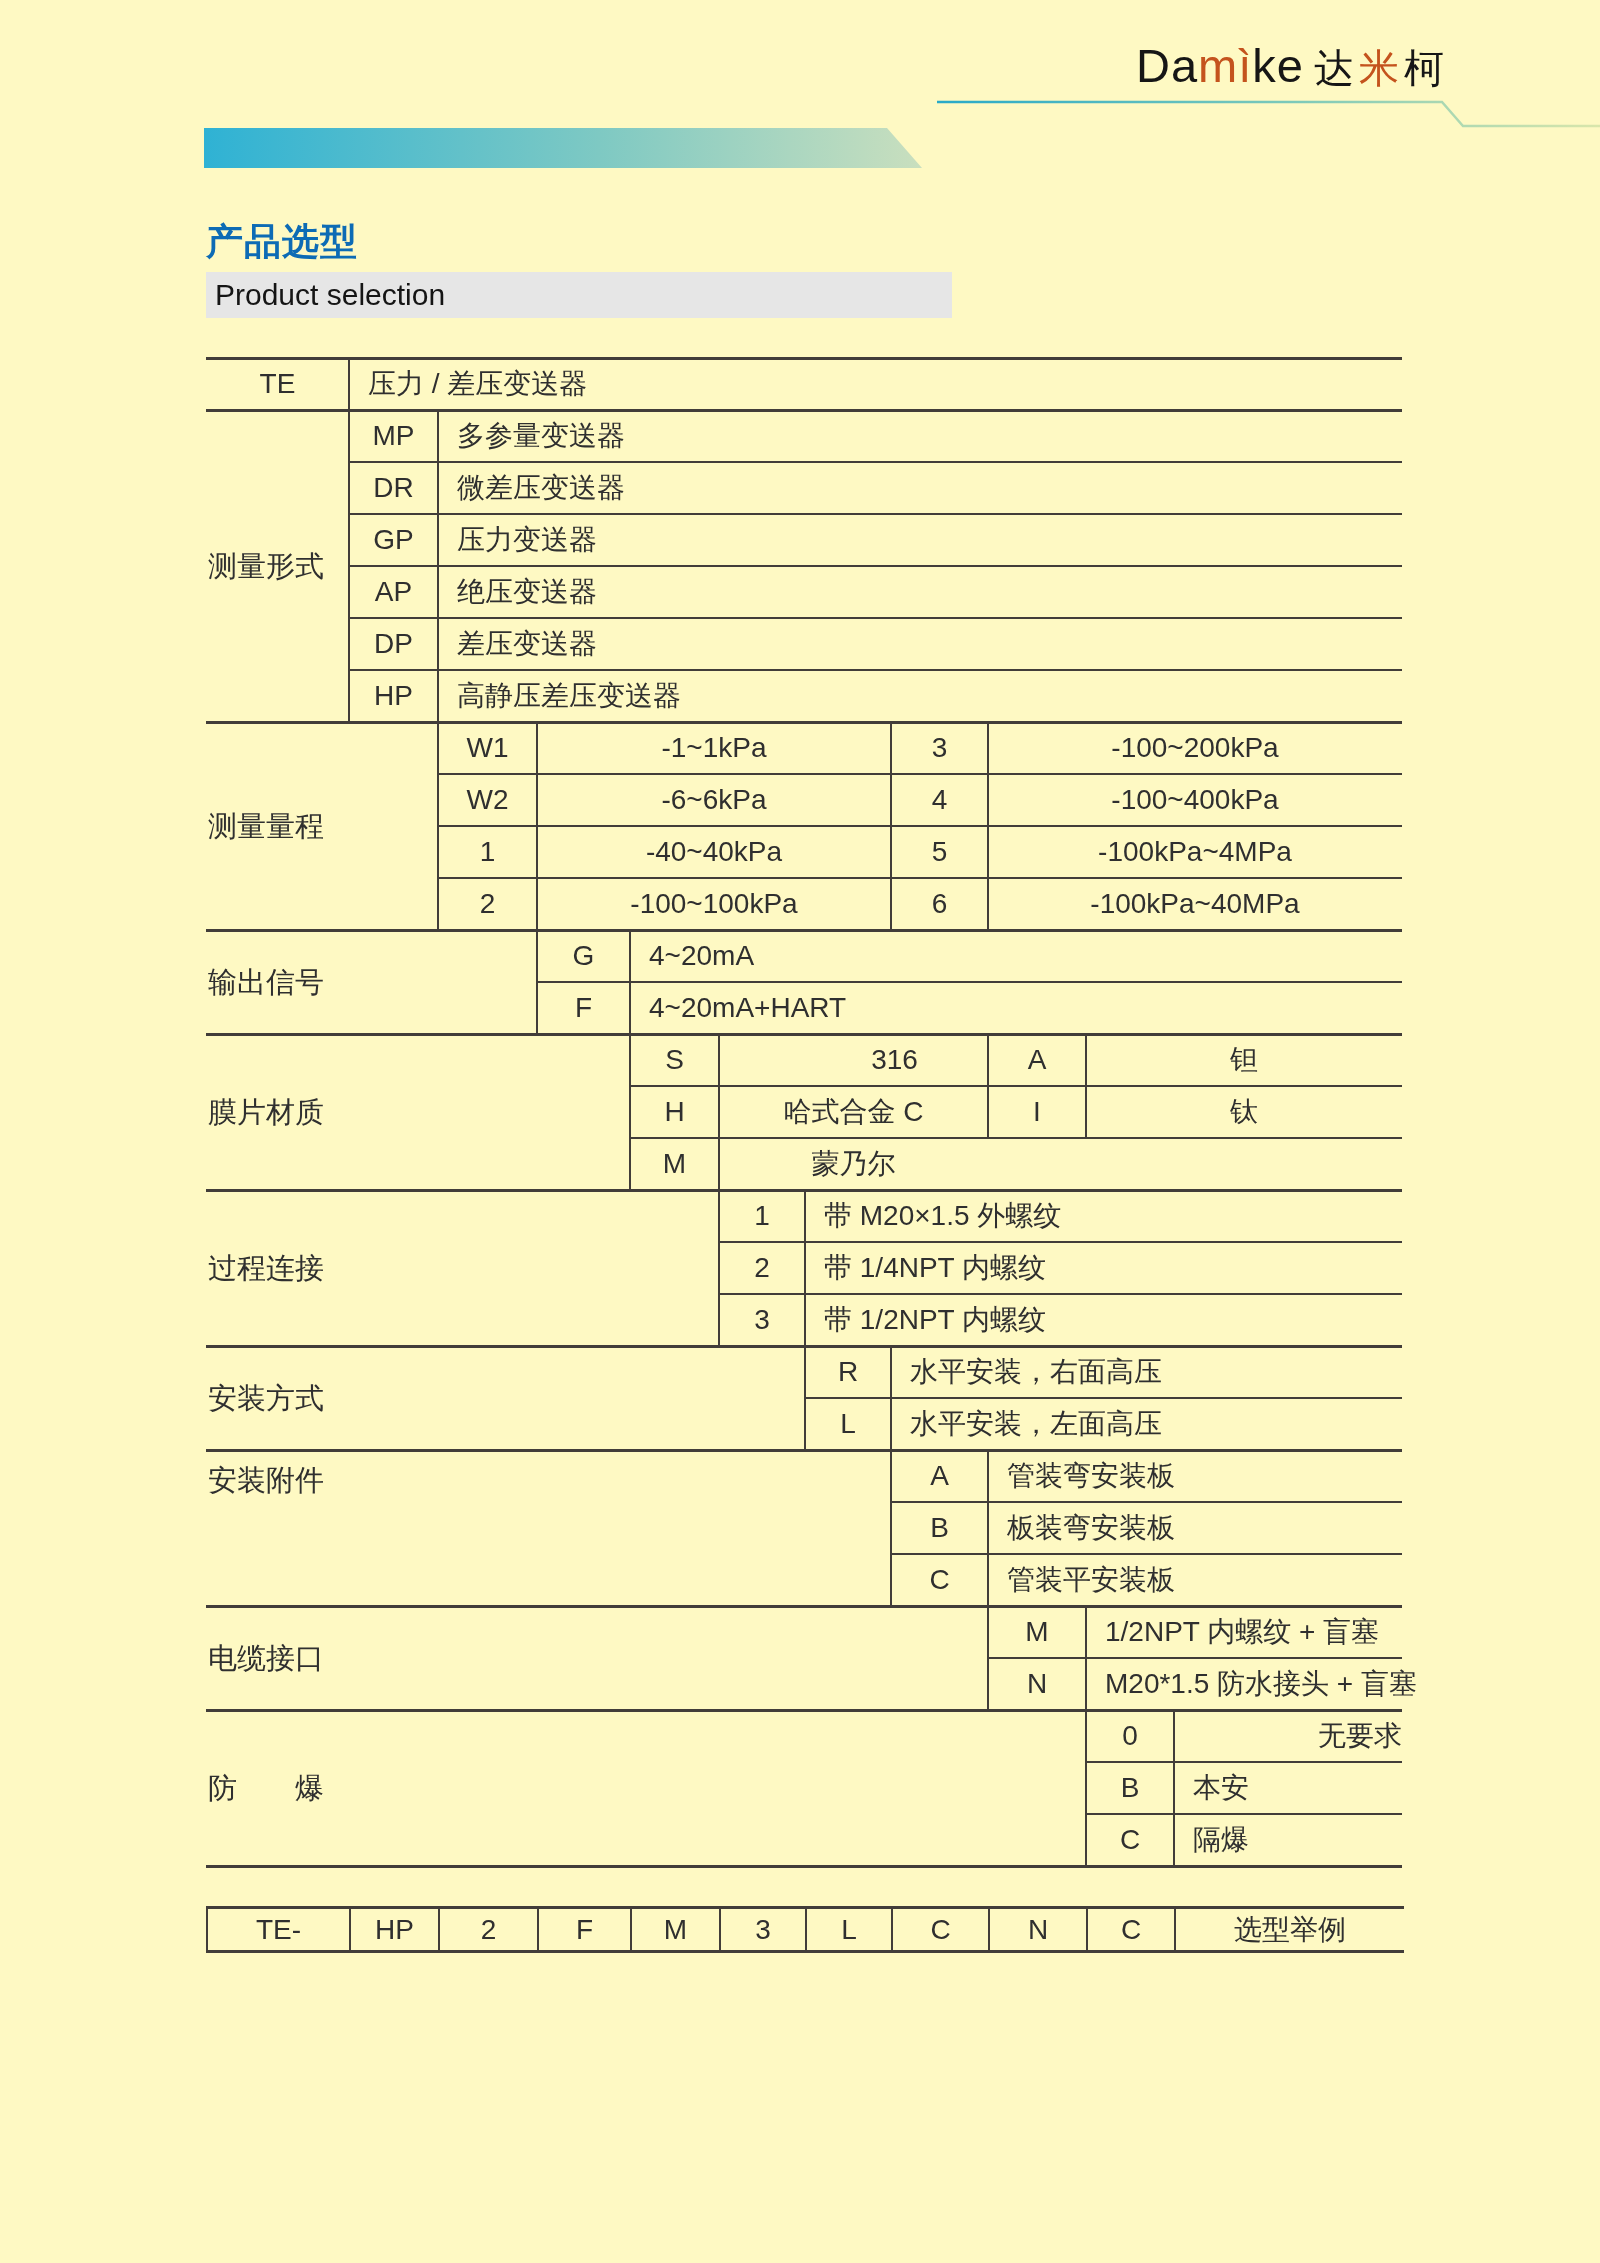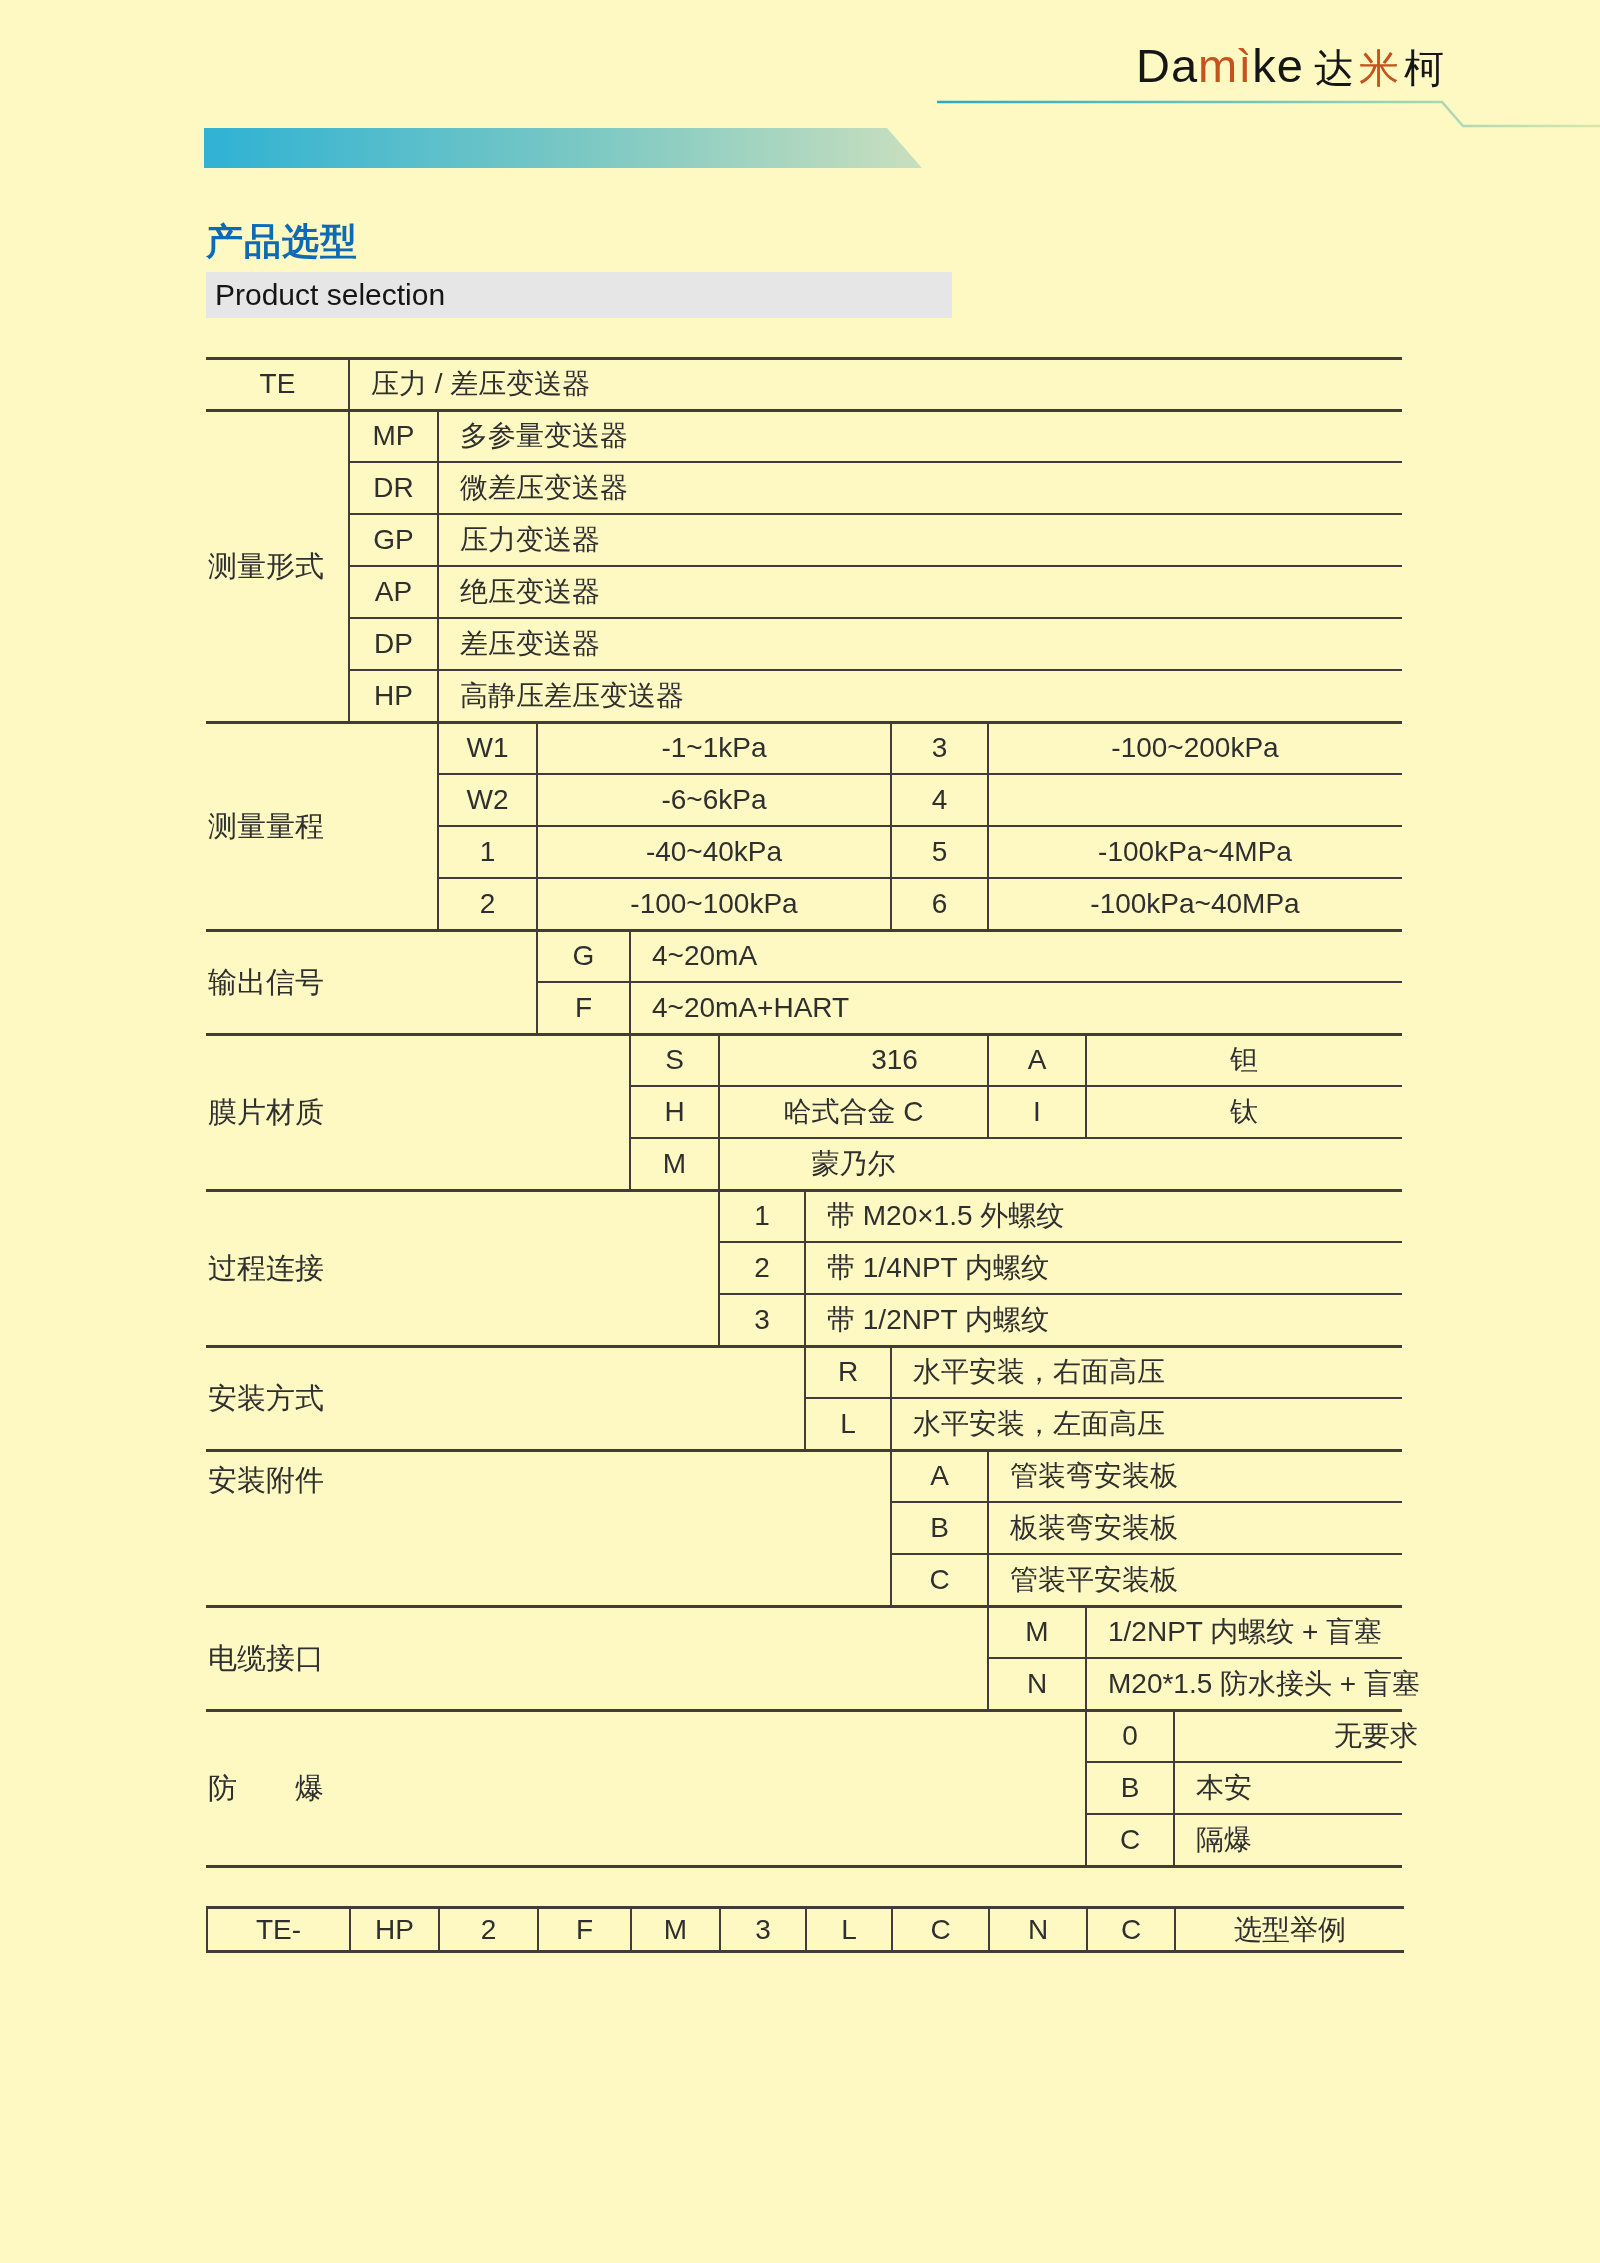--- a/index.html
+++ b/index.html
@@ -31,21 +31,21 @@
   #page-title{position:absolute;left:206px;top:217px;font-size:37px;font-weight:700;color:var(--title-blue);letter-spacing:1px;}
   #subtitle-bar{
     position:absolute;left:206px;top:272px;width:746px;height:46px;
     background:var(--subtitle-bg);box-sizing:border-box;padding-left:9px;
     font-size:30px;line-height:46px;color:#151515;
   }
   
   #table-layer{position:absolute;left:0;top:0;width:1600px;height:2263px;}
   #table-layer .cell{position:absolute;font-size:28px;color:var(--text-dark);white-space:nowrap;overflow:visible;}
   #table-layer .cell.center{text-align:center;}
-  #table-layer .cell.left{box-sizing:border-box;padding-left:6px;text-align:left;margin-left:16px;}
+  #table-layer .cell.left{box-sizing:border-box;padding-left:19px;text-align:left;}
   #table-layer .cell.label{font-size:29px;padding-left:2px;text-align:left;box-sizing:border-box;}
   #table-layer .hline,#table-layer .vline{position:absolute;background:var(--table-line);}
   
   #example-row{
     position:absolute;left:206px;top:1906px;width:1198px;height:47px;
     box-sizing:border-box;display:flex;
     border-top:3px solid var(--table-line);
     border-bottom:3px solid var(--table-line);
     border-left:2px solid var(--table-line);
   }
@@ -113,20 +113,21 @@
       <div class="hline" style="left: 206px; top: 721px; width: 1196px; height: 3px;"></div>
       <div class="cell label" style="left: 206px; top: 722px; width: 232px; height: 208px; line-height: 208px;">测量量程</div>
       <div class="cell center" style="left: 438px; top: 722px; width: 99px; height: 52px; line-height: 52px;">W1</div>
       <div class="cell center" style="left: 537px; top: 722px; width: 354px; height: 52px; line-height: 52px;">-1~1kPa</div>
       <div class="cell center" style="left: 891px; top: 722px; width: 97px; height: 52px; line-height: 52px;">3</div>
       <div class="cell center" style="left: 988px; top: 722px; width: 414px; height: 52px; line-height: 52px;">-100~200kPa</div>
       <div class="hline" style="left: 438px; top: 773px; width: 964px; height: 2px;"></div>
       <div class="cell center" style="left: 438px; top: 774px; width: 99px; height: 52px; line-height: 52px;">W2</div>
       <div class="cell center" style="left: 537px; top: 774px; width: 354px; height: 52px; line-height: 52px;">-6~6kPa</div>
       <div class="cell center" style="left: 891px; top: 774px; width: 97px; height: 52px; line-height: 52px;">4</div>
+      <div class="cell center" style="left: 988px; top: 774px; width: 414px; height: 52px; line-height: 52px;">-100~400kPa</div>
       <div class="hline" style="left: 438px; top: 825px; width: 964px; height: 2px;"></div>
       <div class="cell center" style="left: 438px; top: 826px; width: 99px; height: 52px; line-height: 52px;">1</div>
       <div class="cell center" style="left: 537px; top: 826px; width: 354px; height: 52px; line-height: 52px;">-40~40kPa</div>
       <div class="cell center" style="left: 891px; top: 826px; width: 97px; height: 52px; line-height: 52px;">5</div>
       <div class="cell center" style="left: 988px; top: 826px; width: 414px; height: 52px; line-height: 52px;">-100kPa~4MPa</div>
       <div class="hline" style="left: 438px; top: 877px; width: 964px; height: 2px;"></div>
       <div class="cell center" style="left: 438px; top: 878px; width: 99px; height: 52px; line-height: 52px;">2</div>
       <div class="cell center" style="left: 537px; top: 878px; width: 354px; height: 52px; line-height: 52px;">-100~100kPa</div>
       <div class="cell center" style="left: 891px; top: 878px; width: 97px; height: 52px; line-height: 52px;">6</div>
       <div class="cell center" style="left: 988px; top: 878px; width: 414px; height: 52px; line-height: 52px;">-100kPa~40MPa</div>

